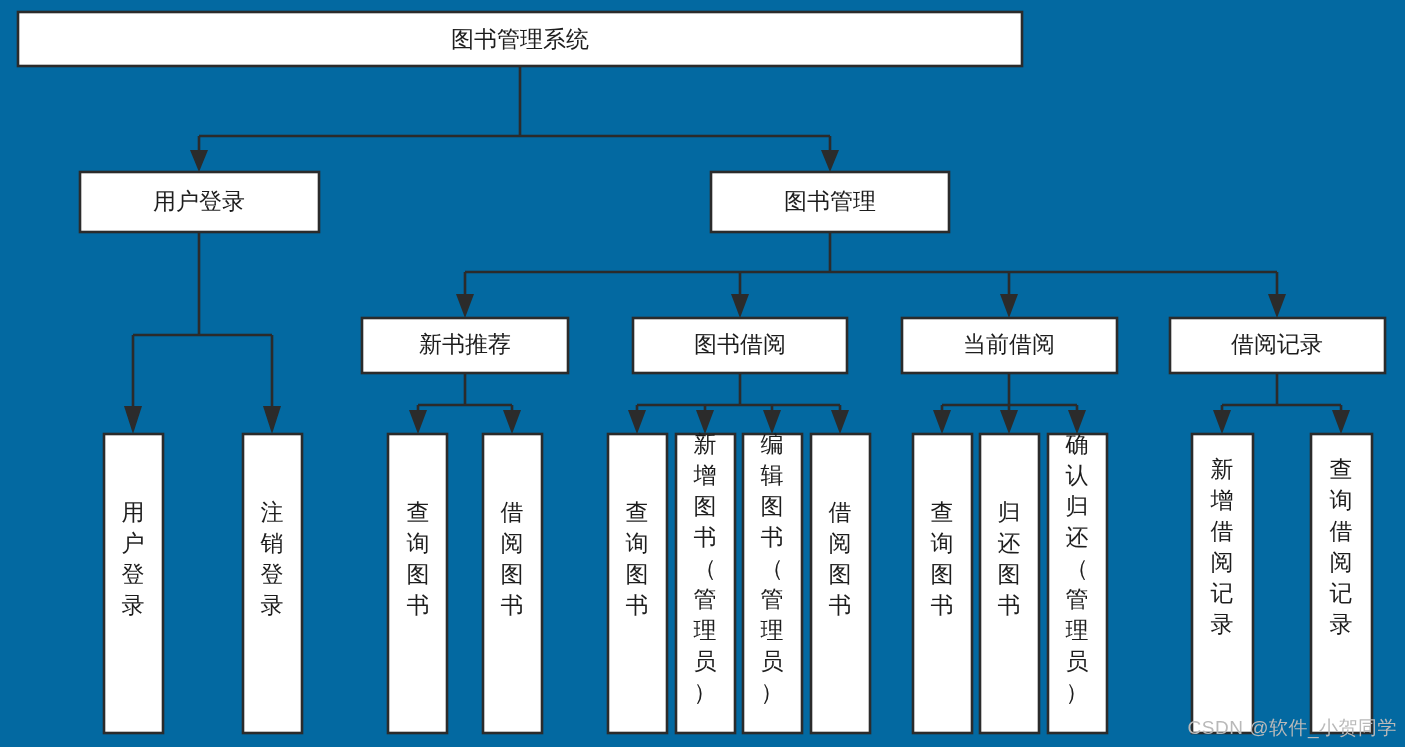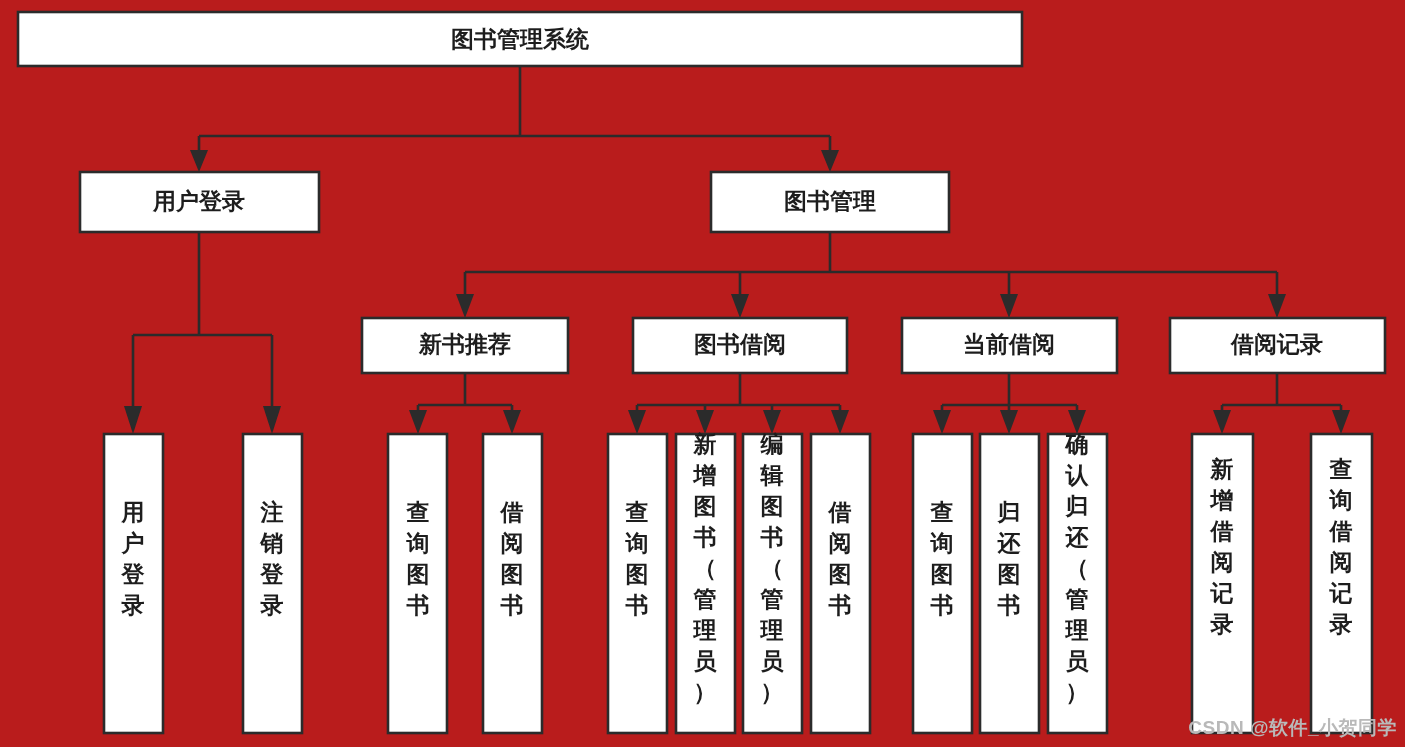--- a/index.html
+++ b/index.html
@@ -10,22 +10,21 @@
   body {
     width: 1405px;
     height: 747px;
     font-family: "Liberation Sans", "DejaVu Sans", sans-serif;
     overflow: hidden;
   }
   #stage {
     position: relative;
     width: 1405px;
     height: 747px;
-    background: #b91c1c;
-    font-weight: bold;
+    background: #0369a1;
   }
   svg#diagram {
     position: absolute;
     left: 0;
     top: 0;
     width: 1405px;
     height: 747px;
   }
   .node-rect {
     fill: #ffffff;

